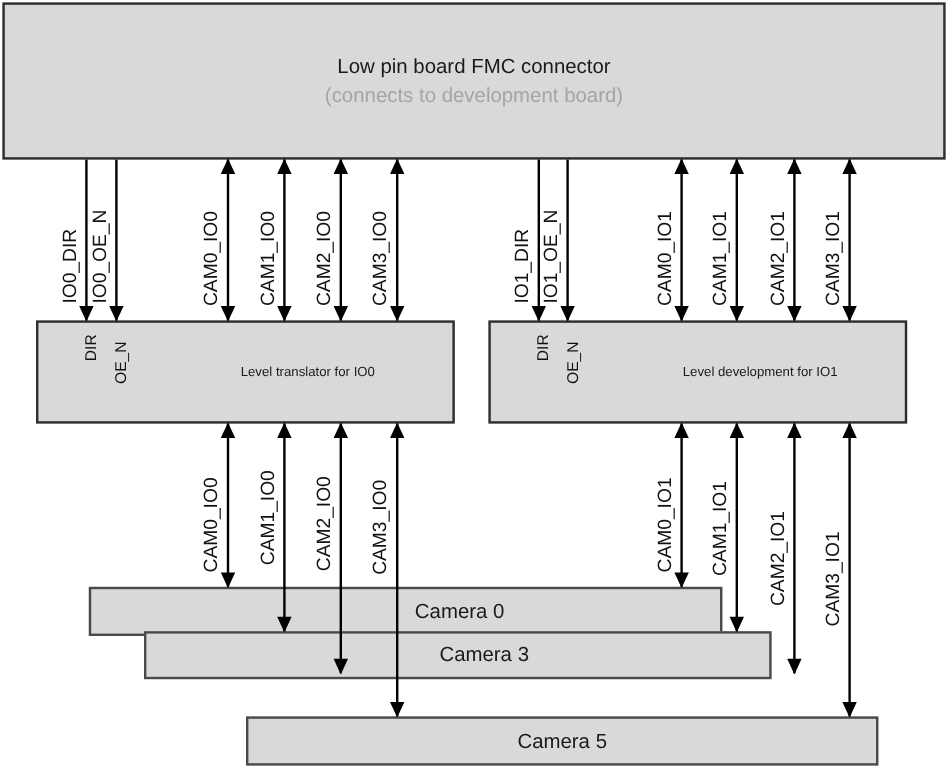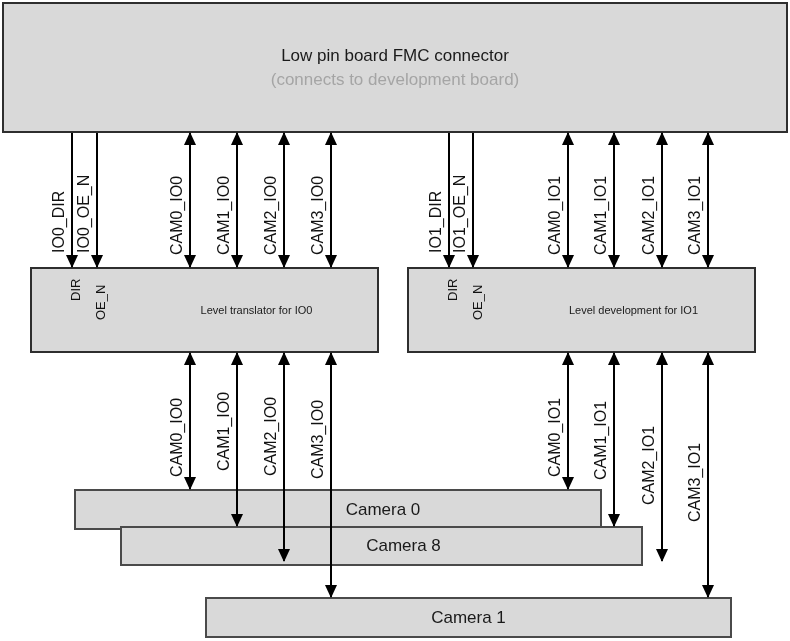--- a/index.html
+++ b/index.html
@@ -70,24 +70,24 @@
   <div class="box translator" style="left:407px">
     <span class="pin" style="left:51px;bottom:50px">DIR</span>
     <span class="pin" style="left:76px;bottom:31px">OE_N</span>
     <div class="tr-title">Level development for IO1</div>
   </div>
 
   <div class="box camera cam0">
     <span style="padding-left:90px">Camera 0</span>
   </div>
   <div class="box camera cam1">
-    <span style="padding-left:44px">Camera 8</span>
+    <span style="padding-left:44px">Camera 3</span>
   </div>
   <div class="box camera cam3">
-    <span>Camera 1</span>
+    <span>Camera 5</span>
   </div>
 
   <div class="arr" style="left:71px;top:133px;height:134px">
     <span class="vlabel" style="bottom:14px">IO0_DIR</span>
   </div>
   <div class="arr" style="left:96px;top:133px;height:134px">
     <span class="vlabel" style="bottom:14px">IO0_OE_N</span>
   </div>
   <div class="arr both" style="left:189px;top:133px;height:134px">
     <span class="vlabel" style="bottom:12px">CAM0_IO0</span>

